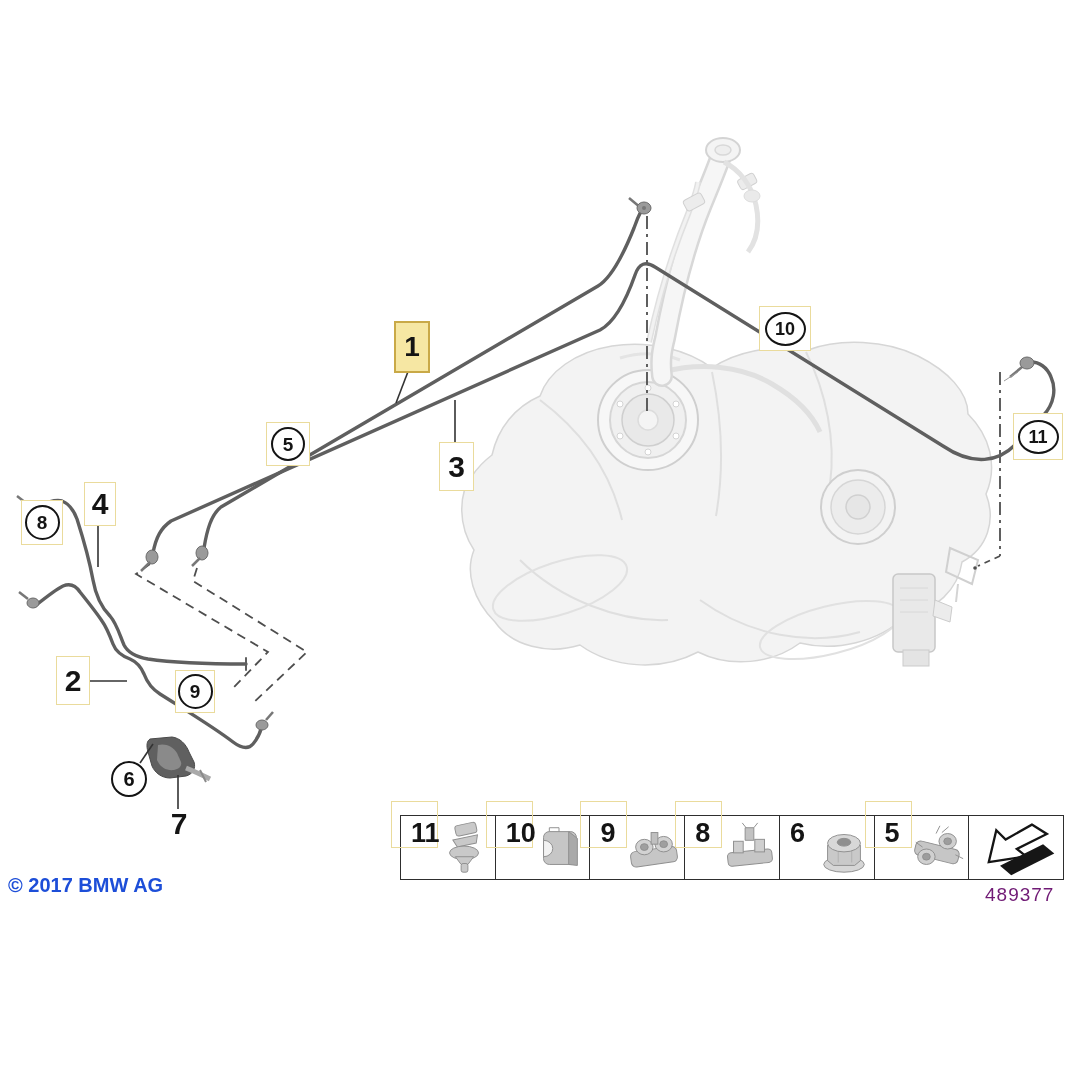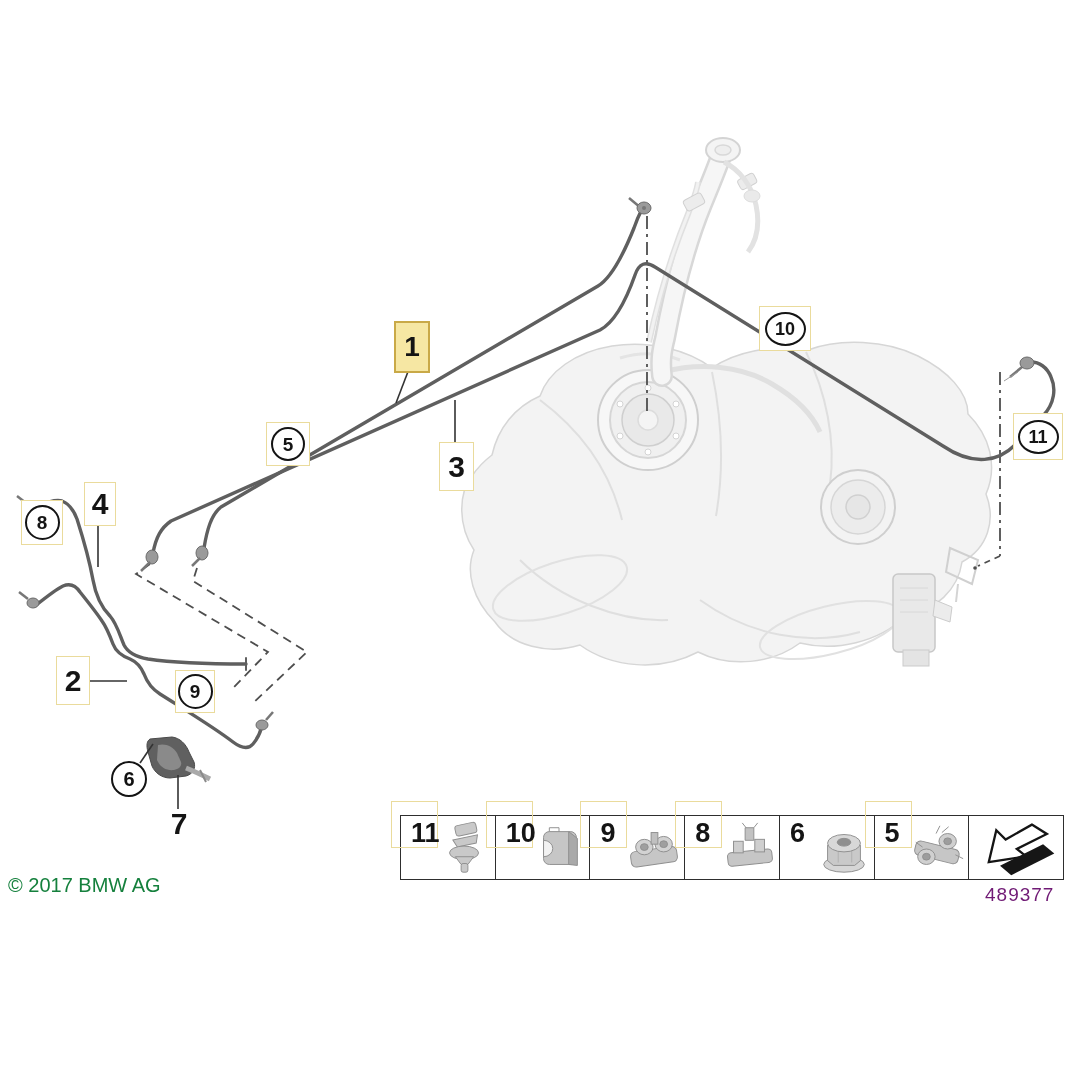--- a/index.html
+++ b/index.html
@@ -16,21 +16,21 @@
   
   .legend{position:absolute;left:400px;top:815px;width:662px;height:63px;
           border:1.6px solid #2e2e2e;display:flex;background:#fff;}
   .lcell{position:relative;flex:1 1 0;border-right:1.6px solid #2e2e2e;}
   .lcell:last-child{border-right:none;}
   .lframe{position:absolute;left:-10px;top:-15px;width:45px;height:45px;
           border:1.6px solid #EADB9C;background:transparent;pointer-events:none;}
   .lnum{position:absolute;left:10px;top:2px;font-weight:bold;font-size:27px;color:#141414;}
   .licon{position:absolute;right:1px;bottom:1px;}
   .arrowcell .licon{right:2px;bottom:2px;}
-  .copyright{position:absolute;left:8px;top:874px;font-size:20px;font-weight:normal;color:#15803d;}
+  .copyright{position:absolute;left:8px;top:874px;font-size:20px;font-weight:bold;color:#1d4ed8;}
   .partnum{position:absolute;left:985px;top:884px;font-size:19px;color:#701a75;letter-spacing:1px;}
 </style>
 </head>
 <body>
 
 <div id="stage">
 
   <svg id="art" width="1066" height="1066" viewBox="0 0 1066 1066">
 
     <g>

